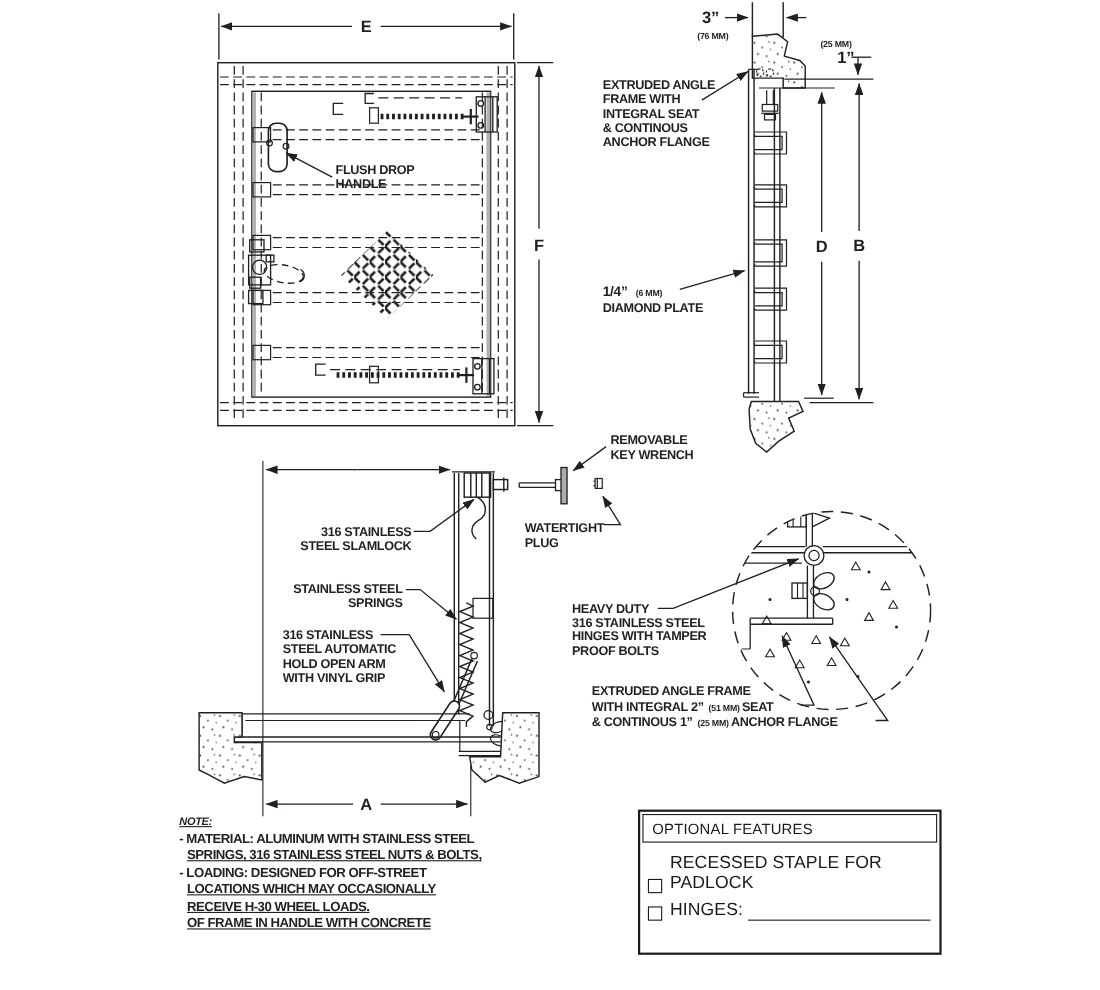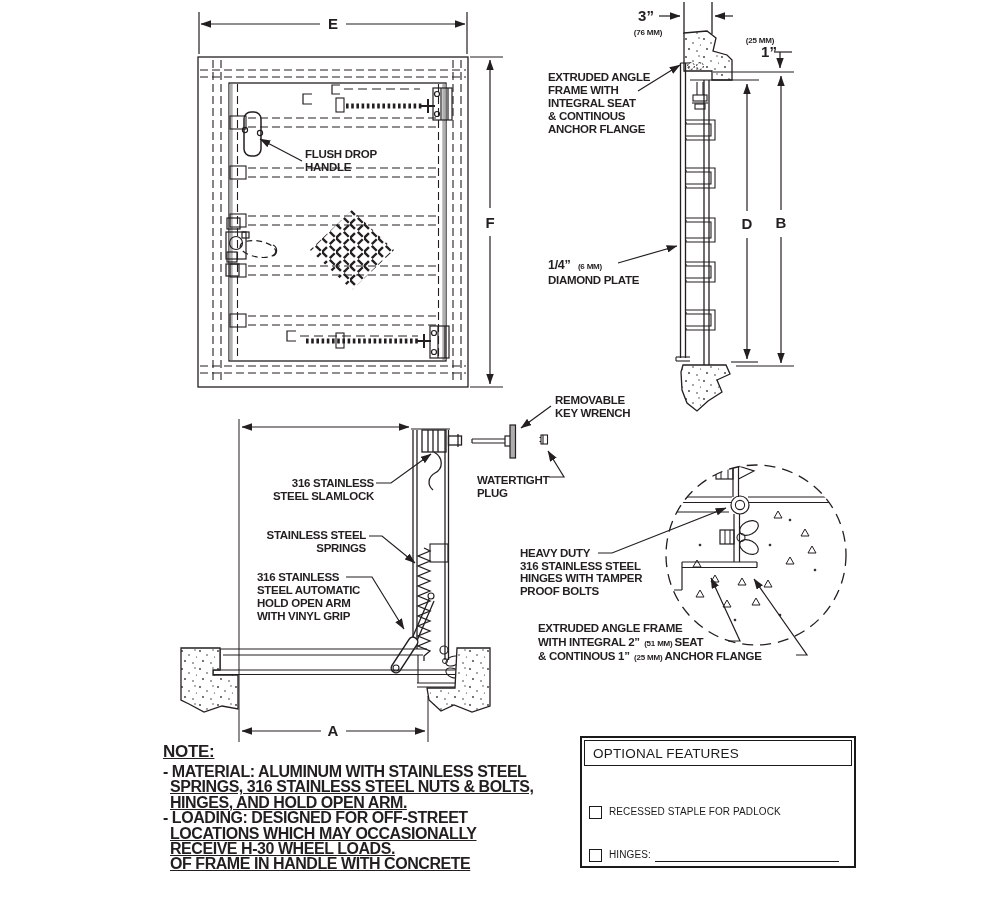--- a/index.html
+++ b/index.html
@@ -5,29 +5,29 @@
   html,body{margin:0;padding:0;background:#fff;}
   #stage{position:relative;width:1000px;height:900px;background:#ffffff;overflow:hidden;
          font-family:"Liberation Sans",sans-serif;}
   #stage svg{position:absolute;top:0;left:0;}
   .lbl{font-family:"Liberation Sans",sans-serif;font-weight:bold;font-size:11.5px;fill:#231f20;letter-spacing:-0.3px;}
   .dim{font-family:"Liberation Sans",sans-serif;font-weight:bold;font-size:15px;fill:#231f20;}
   .sm{font-family:"Liberation Sans",sans-serif;font-weight:bold;font-size:8px;fill:#231f20;letter-spacing:-0.2px;}
   .md{font-family:"Liberation Sans",sans-serif;font-weight:bold;font-size:12.5px;fill:#231f20;letter-spacing:-0.3px;}
   
   .note-block{position:absolute;left:163px;top:742px;width:312px;color:#231f20;}
-  .note-title{font-size:17px;font-weight:bold;text-decoration:underline;letter-spacing:-0.3px;margin-bottom:2px;}
-  .note-line{font-size:16px;font-weight:bold;line-height:15.4px;letter-spacing:-0.45px;white-space:nowrap;}
+  .note-title{font-size:10px;font-weight:bold;text-decoration:underline;letter-spacing:-0.3px;margin-bottom:2px;font-style:italic;}
+  .note-line{font-size:12px;font-weight:bold;line-height:15.4px;letter-spacing:-0.45px;white-space:nowrap;}
   .note-line.indent{padding-left:7px;text-decoration:underline;}
   
   .opt-box{position:absolute;left:580px;top:736px;width:276px;height:132px;border:2px solid #1a1a1a;
            background:#fff;box-sizing:border-box;color:#1a1a1a;}
   .opt-header{border:1.5px solid #1a1a1a;margin:2px;padding:5px 8px 4px 8px;font-size:13.5px;letter-spacing:0.2px;}
   .opt-body{padding:8px 8px 0 7px;}
-  .opt-row{display:flex;align-items:flex-start;margin-bottom:7px;font-size:10px;letter-spacing:0.1px;margin-top:30px;}
+  .opt-row{display:flex;align-items:flex-end;margin-bottom:7px;font-size:16px;letter-spacing:0.1px;}
   .opt-check{width:11px;height:11px;border:1.6px solid #1a1a1a;margin-right:7px;flex:0 0 auto;background:#fff;}
   .opt-blank{display:inline-block;width:184px;border-bottom:1.6px solid #1a1a1a;height:12px;margin-left:4px;}
 </style>
 </head>
 <body>
 
 <div id="stage">
 <svg width="1000" height="900" viewBox="0 0 1000 900">
   <defs>
     <marker id="ah" markerWidth="9" markerHeight="6.4" refX="8.6" refY="3.2" orient="auto">
@@ -409,21 +409,20 @@
     <tspan class="lbl" x="538" y="660">&amp; CONTINOUS 1”</tspan>
     <tspan class="sm"> (25 MM) </tspan>
     <tspan class="lbl">ANCHOR FLANGE</tspan>
   </text>
 </svg>
 
 <div class="note-block">
   <div class="note-title">NOTE:</div>
   <div class="note-line">- MATERIAL: ALUMINUM WITH STAINLESS STEEL</div>
   <div class="note-line indent">SPRINGS, 316 STAINLESS STEEL NUTS &amp; BOLTS,</div>
-  <div class="note-line indent">HINGES, AND HOLD OPEN ARM.</div>
   <div class="note-line">- LOADING: DESIGNED FOR OFF-STREET</div>
   <div class="note-line indent">LOCATIONS WHICH MAY OCCASIONALLY</div>
   <div class="note-line indent">RECEIVE H-30 WHEEL LOADS.</div>
   <div class="note-line indent">OF FRAME IN HANDLE WITH CONCRETE</div>
 </div>
 
 <div class="opt-box">
   <div class="opt-header">OPTIONAL FEATURES</div>
   <div class="opt-body">
     <div class="opt-row">

